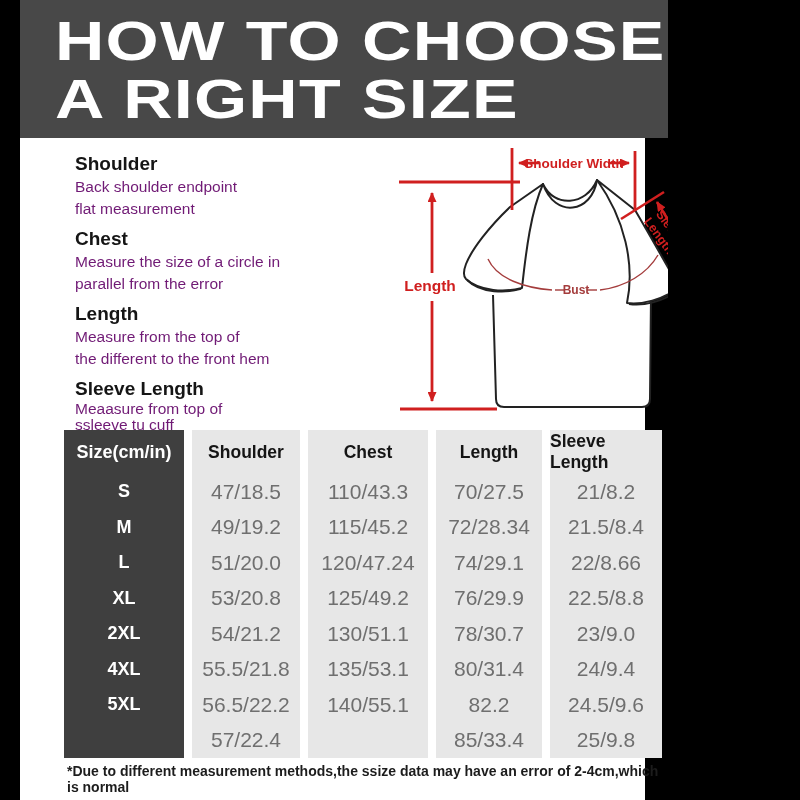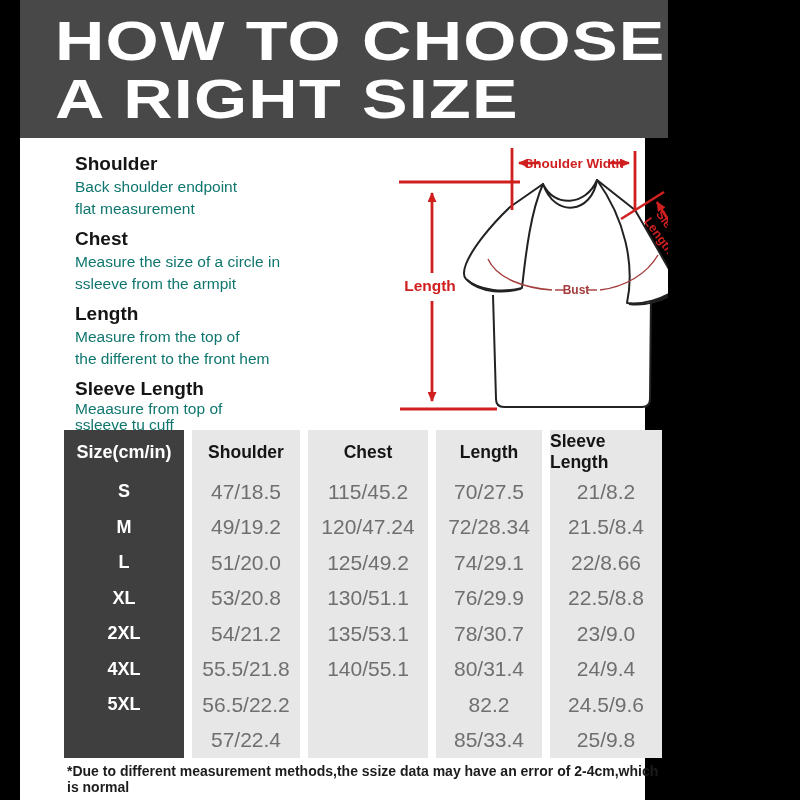--- a/index.html
+++ b/index.html
@@ -11,21 +11,21 @@
   
   #banner{position:absolute;left:20px;top:0;width:757px;height:138px;background:#484848;}
   .title-line{position:absolute;left:35px;color:#fff;font-weight:bold;font-size:56px;
               letter-spacing:1px;white-space:nowrap;transform:scaleX(1.22);transform-origin:left center;}
   #title1{top:8px;}
   #title2{top:66px;}
   
   #instructions{position:absolute;left:75px;top:150px;width:320px;}
   .ins-head{font-size:19px;font-weight:bold;color:#151515;margin-top:7px;line-height:24px;}
   .ins-head:first-child{margin-top:2px;}
-  .ins-body{font-size:15.5px;color:#0f766e;line-height:22px;}
+  .ins-body{font-size:15.5px;color:#701a75;line-height:22px;}
   .ins-body.tight{line-height:16px;}
   
   #diagram{position:absolute;left:393px;top:143px;width:375px;height:295px;}
   .red-label{font-weight:bold;fill:#d01f1f;}
   
   #size-table{position:absolute;left:64px;top:430px;display:grid;
               grid-template-columns:120px 108px 120px 106px 112px;column-gap:8px;}
   .tcol{display:flex;flex-direction:column;background:#e7e7e7;}
   .tcol.dark{background:#3f3f3f;}
   .thead{height:44px;display:flex;align-items:center;justify-content:center;
@@ -49,21 +49,21 @@
     <div class="title-line" id="title1">HOW TO CHOOSE</div>
     <div class="title-line" id="title2">A RIGHT SIZE</div>
   </div>
 
   <div id="instructions">
     <div class="ins-head">Shoulder</div>
     <div class="ins-body">Back shoulder endpoint</div>
     <div class="ins-body">flat measurement</div>
     <div class="ins-head">Chest</div>
     <div class="ins-body">Measure the size of a circle in</div>
-    <div class="ins-body">ssleeve from the armpit</div>
+    <div class="ins-body">parallel from the error</div>
     <div class="ins-head">Length</div>
     <div class="ins-body">Measure from the top of</div>
     <div class="ins-body">the different to the front hem</div>
     <div class="ins-head">Sleeve Length</div>
     <div class="ins-body tight">Meaasure from top of</div>
     <div class="ins-body tight">ssleeve tu cuff</div>
   </div>
 
   <svg id="diagram" viewBox="0 0 375 295" xmlns="http://www.w3.org/2000/svg">
     <defs>
@@ -129,20 +129,21 @@
       <div class="tcell">49/19.2</div>
       <div class="tcell">51/20.0</div>
       <div class="tcell">53/20.8</div>
       <div class="tcell">54/21.2</div>
       <div class="tcell">55.5/21.8</div>
       <div class="tcell">56.5/22.2</div>
       <div class="tcell">57/22.4</div>
     </div>
     <div class="tcol">
       <div class="thead">Chest</div>
+      <div class="tcell">110/43.3</div>
       <div class="tcell">115/45.2</div>
       <div class="tcell">120/47.24</div>
       <div class="tcell">125/49.2</div>
       <div class="tcell">130/51.1</div>
       <div class="tcell">135/53.1</div>
       <div class="tcell">140/55.1</div>
     </div>
     <div class="tcol">
       <div class="thead">Length</div>
       <div class="tcell">70/27.5</div>

